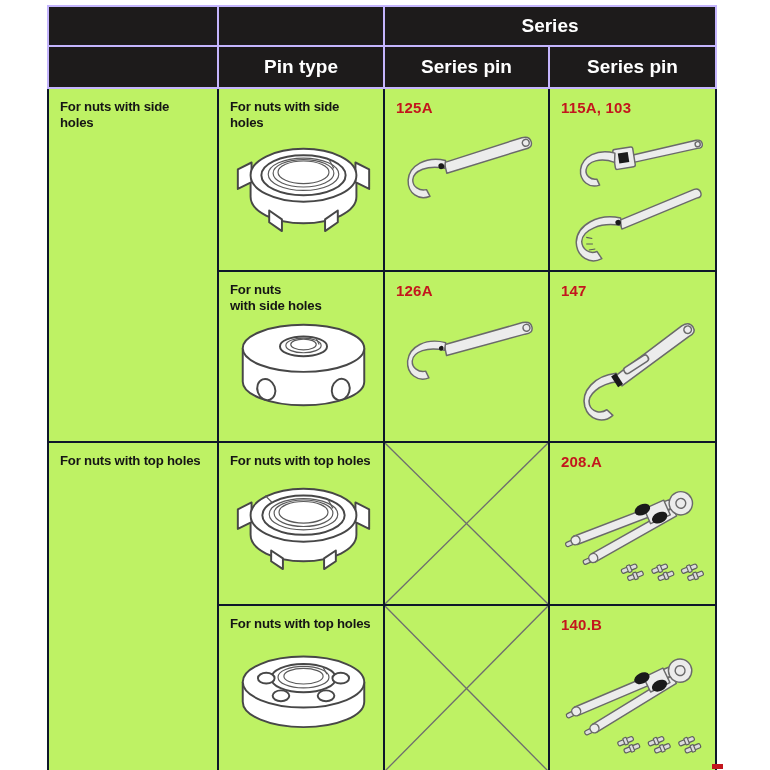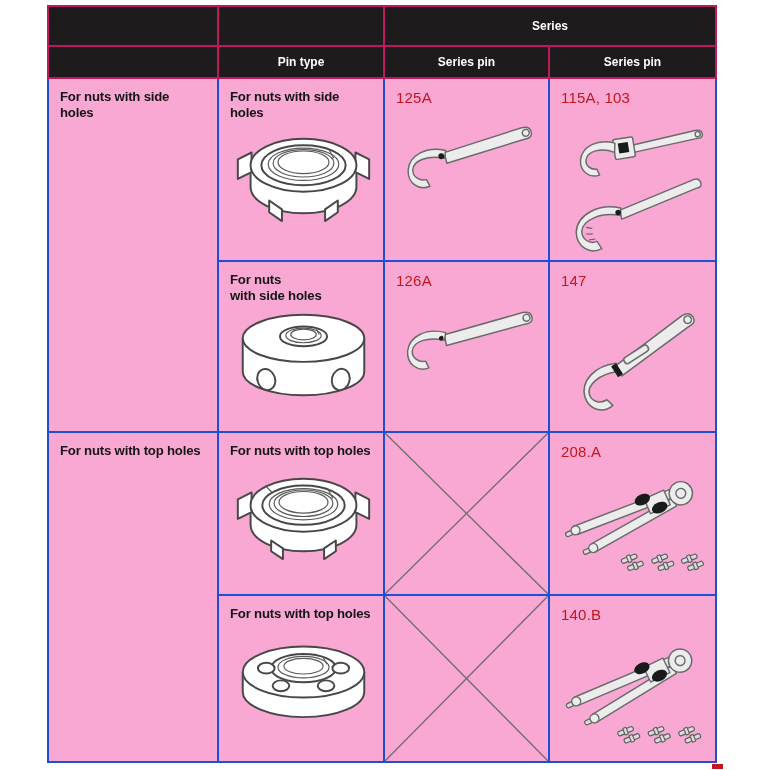--- a/index.html
+++ b/index.html
@@ -7,33 +7,33 @@
     position:relative; width:770px; height:770px; background:#ffffff;
     font-family:"Liberation Sans", sans-serif; overflow:hidden;
   }
   table.catalog {
     position:absolute; left:47px; top:5px;
     border-collapse:collapse; table-layout:fixed; width:668px;
   }
   td { padding:0; }
   td.hdr {
     background:#1d1b1b; color:#fff; text-align:center; vertical-align:middle;
-    border:2px solid #be185d; font-weight:bold; font-size:12px;
+    border:2px solid #c4b5fd; font-weight:bold; font-size:19px;
   }
   td.cell {
-    background:#f9a8d4; border:2px solid #1d4ed8; vertical-align:top;
+    background:#bef264; border:2px solid #0f172a; vertical-align:top;
     position:relative; overflow:hidden;
   }
   .cell-inner { padding:10px 6px 4px 11px; height:100%; box-sizing:border-box;
     display:flex; flex-direction:column; }
   .celltext {
     font-weight:bold; font-size:13.2px; line-height:1.2; color:#151515;
     white-space:pre-line; letter-spacing:-0.2px;
   }
-  .code { font-weight:normal; font-size:15px; color:#c3161d; letter-spacing:0.2px; }
+  .code { font-weight:bold; font-size:15px; color:#c3161d; letter-spacing:0.2px; }
   .art { flex:1; display:flex; align-items:center; justify-content:center; min-height:0; }
   .xwrap { position:absolute; inset:0; }
   .xwrap svg { width:100%; height:100%; display:block; }
   .tool { fill:#ececec; stroke:#6a6a6a; stroke-width:1.6; stroke-linejoin:round; }
   .dark { fill:#1a1a1a; stroke:none; }
   .nut  { fill:#ffffff; stroke:#474747; stroke-width:2; stroke-linejoin:round; }
   .nut-thin { fill:none; stroke:#5a5a5a; stroke-width:1.2; }
   .pinset { fill:#dcdcdc; stroke:#5f5f5f; stroke-width:1.3; }
   .red-mark { position:absolute; left:712px; top:764px; width:11px; height:5px; background:#c3161d; }
 </style>
@@ -51,21 +51,21 @@
 
     <tbody>
         <tr style="height:40px">
       <td class="hdr"></td>
       <td class="hdr"></td>
       <td class="hdr" colspan="2">
         <span>Series</span>
       </td>
     </tr>
 
-    <tr style="height:32px">
+    <tr style="height:42px">
       <td class="hdr"></td>
       <td class="hdr">
         <span>Pin type</span>
       </td>
       <td class="hdr">
         <span>Series pin</span>
       </td>
       <td class="hdr">
         <span>Series pin</span>
       </td>

